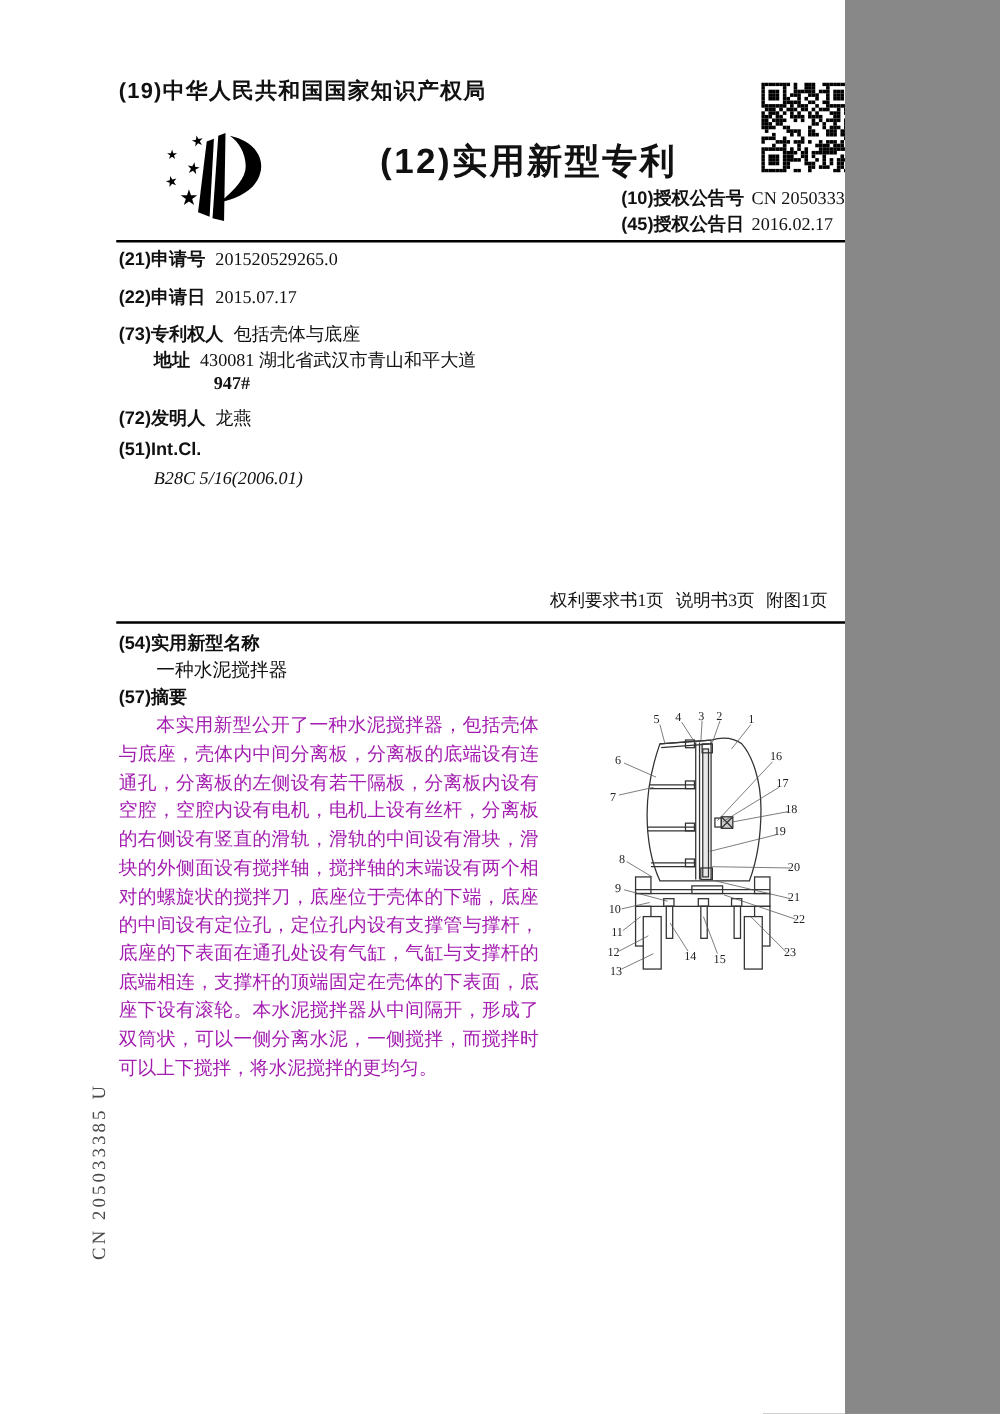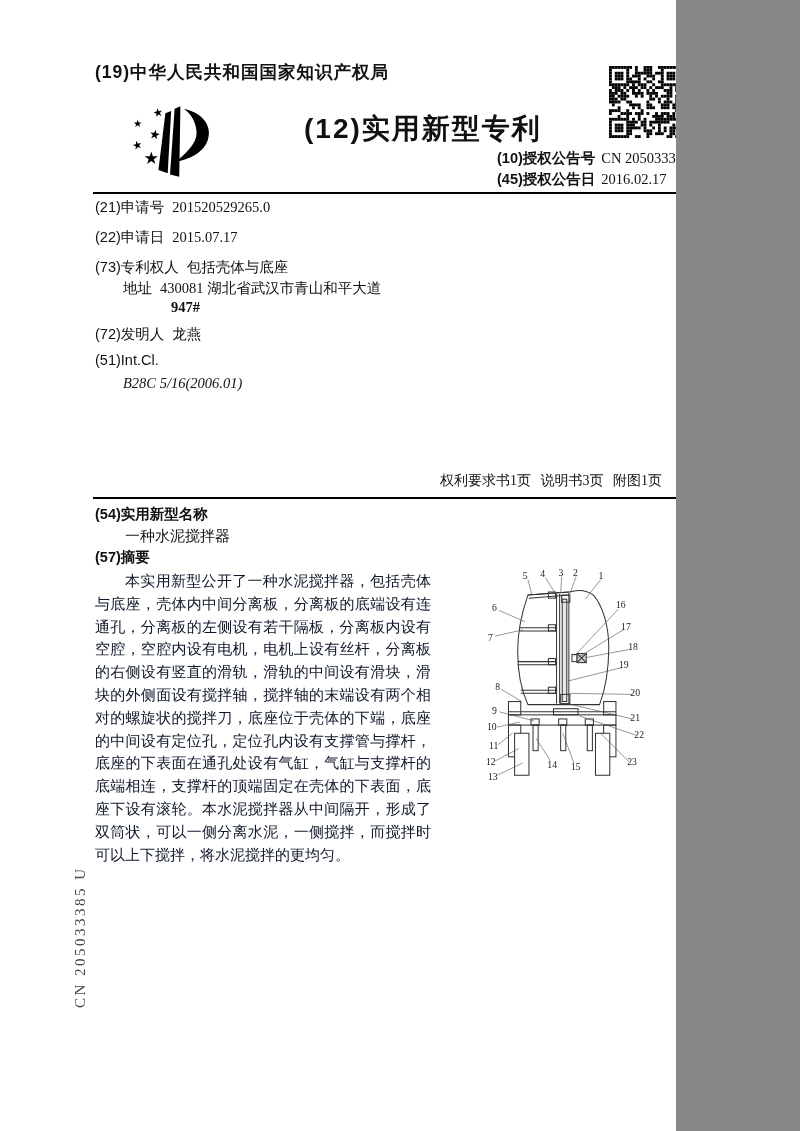--- a/index.html
+++ b/index.html
@@ -6,27 +6,27 @@
   .page{position:relative;width:676px;height:1131px;background:#ffffff;overflow:hidden;
         font-family:"Liberation Serif", serif;color:#111;}
   .abs{position:absolute;}
   .office{left:95px;top:60px;font-family:"Liberation Sans",sans-serif;font-weight:700;font-size:17.5px;letter-spacing:1px;}
   .doctype{left:304px;top:110px;font-family:"Liberation Sans",sans-serif;font-weight:600;font-size:28px;letter-spacing:2px;}
   .publine{left:497px;font-size:14.5px;white-space:nowrap;}
   .publine .lbl{font-family:"Liberation Sans",sans-serif;font-weight:700;}
   .publine .val{font-family:"Liberation Serif",serif;margin-left:6px;}
   .rule{left:93px;width:620px;height:2px;background:#000;}
   .bibrow{left:95px;font-size:14.5px;white-space:nowrap;}
-  .bibrow .lbl{font-family:"Liberation Sans",sans-serif;font-weight:400;margin-top:22px;}
+  .bibrow .lbl{font-family:"Liberation Sans",sans-serif;font-weight:700;margin-top:22px;}
   .bibrow .val{margin-left:8px;}
   .sub{font-family:"Liberation Sans",sans-serif;font-weight:700;}
   .ipc{font-style:italic;}
   .pages{left:440px;top:472px;width:222px;display:flex;justify-content:space-between;font-size:14px;white-space:nowrap;}
   .seclbl{font-family:"Liberation Sans",sans-serif;font-weight:700;font-size:14.5px;}
-  .abstract{left:95px;top:570px;width:336px;font-size:15px;line-height:22.8px;text-align:justify;text-indent:2em;color:#0f172a;}
+  .abstract{left:95px;top:570px;width:336px;font-size:15px;line-height:22.8px;text-align:justify;text-indent:2em;color:#a21caf;}
   .sidecode{left:72px;top:1008px;transform-origin:0 0;transform:rotate(-90deg);
             font-size:15px;letter-spacing:2.5px;color:#4a4a4a;white-space:nowrap;}
   .qrbox{left:609px;top:66px;width:72px;height:72px;}
   .figure{left:447px;top:548px;}
   svg text.fl{font-family:"Liberation Serif",serif;font-size:9.5px;fill:#222;}
 </style>
 </head>
 <body>
 
 <div class="page">

